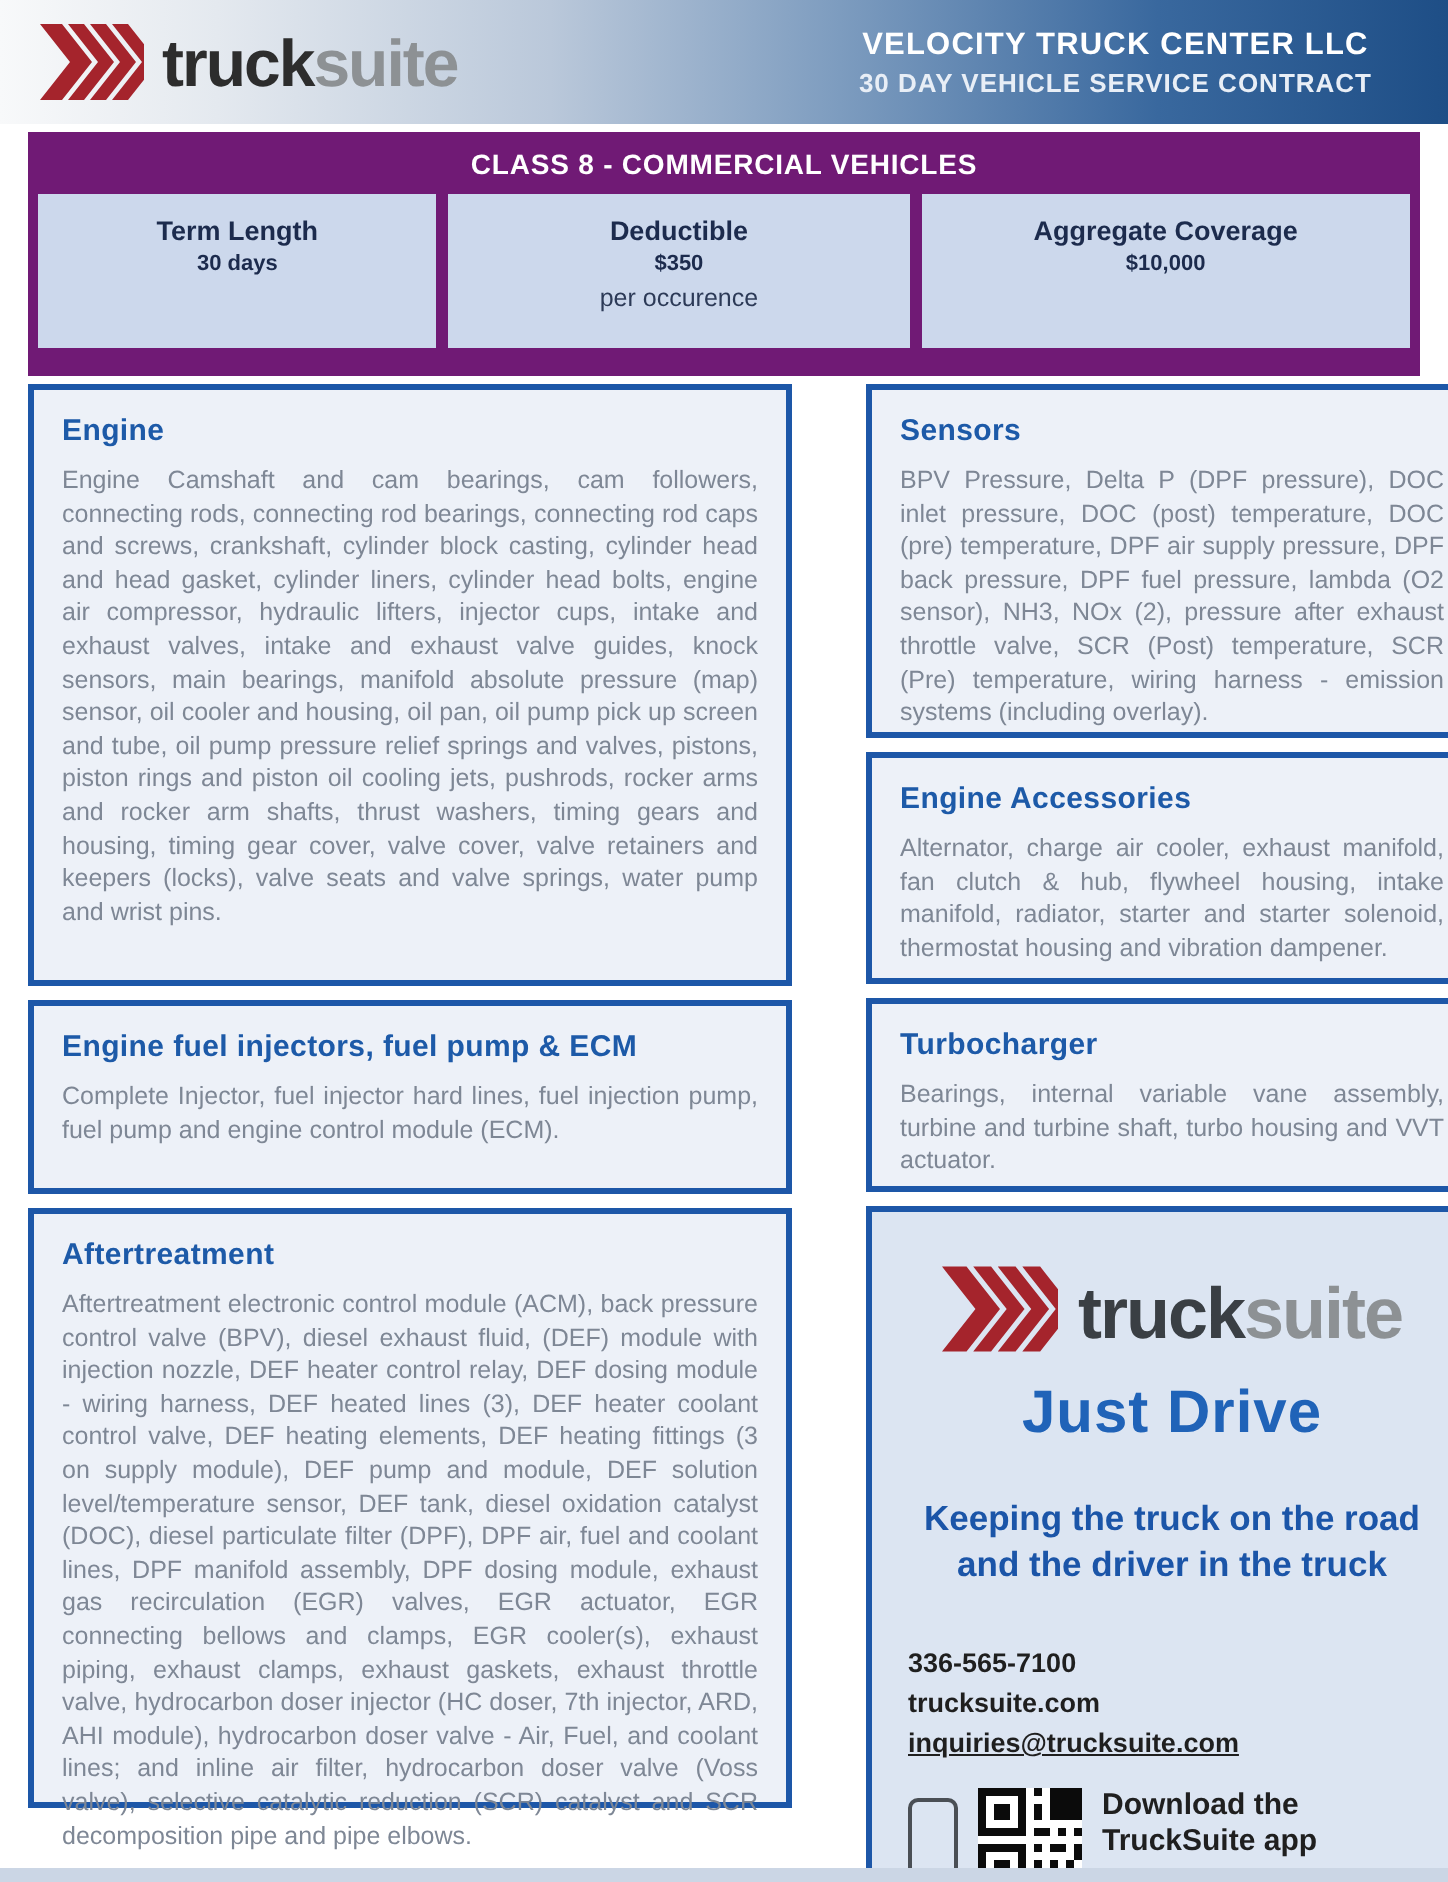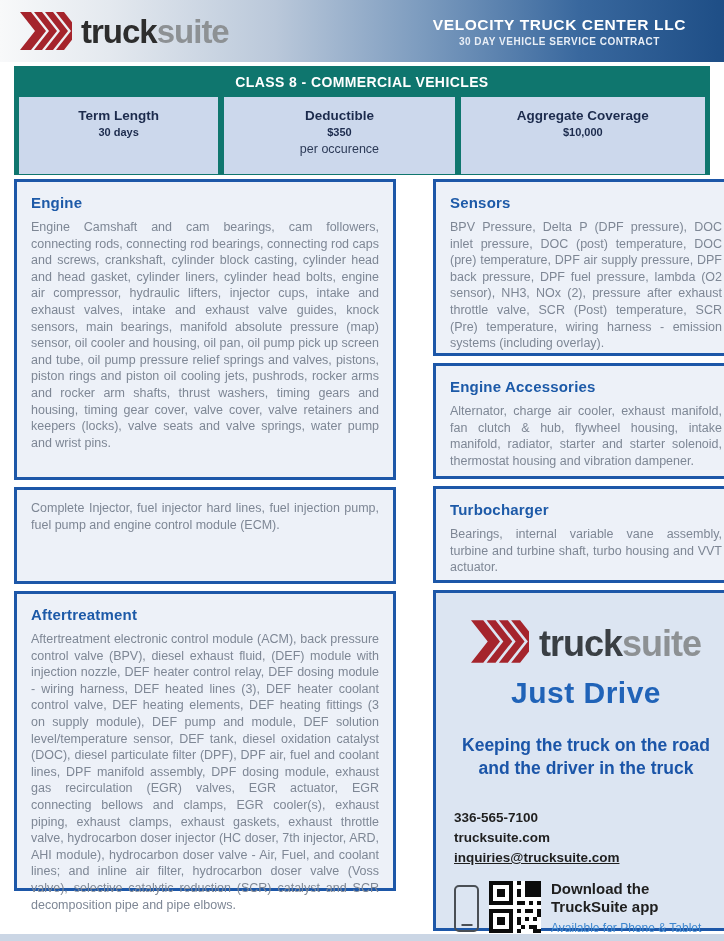--- a/index.html
+++ b/index.html
@@ -10,25 +10,25 @@
   
   .header { height:62px; display:flex; align-items:center;
     background:linear-gradient(90deg,#f8f9fa 0%,#e4e9ef 15%,#bac8da 38%,#7d9cbf 58%,#39689e 80%,#1e4e86 100%); }
   .logo { display:flex; align-items:center; gap:9px; padding-left:20px; }
   .logo svg { display:block; }
   .logo-text { font-size:33px; font-weight:bold; letter-spacing:-1px; line-height:1; }
   .logo-text .w1 { color:#2d2d2d; }
   .logo-text .w2 { color:#8d9194; }
   .header-titles { margin-left:auto; text-align:center; padding-right:38px; color:#ffffff; }
   .header-title { font-size:15.5px; font-weight:bold; letter-spacing:.6px; }
-  .header-subtitle { font-size:10px; font-weight:bold; letter-spacing:.5px; color:#e8eef6; margin-top:2px; }
+  .header-subtitle { font-size:13px; font-weight:bold; letter-spacing:.5px; color:#e8eef6; margin-top:2px; }
 
   
   .content { margin:4px 14px 0 14px; }
-  .top-block { background:#0f766e; height:109px; }
+  .top-block { background:#701a75; height:122px; }
   .banner { height:31px; display:flex; align-items:center; justify-content:center;
             color:#ffffff; font-weight:bold; font-size:14px; letter-spacing:.4px; }
   .stats { display:grid; grid-template-columns:199fr 230fr 244fr; column-gap:6px;
            padding:0 5px 1px 5px; height:78px; }
   .stat-cell { background:#ccd8ec; padding-top:11px; text-align:center;
                color:#1c2b4d; }
   .stat-label { font-size:13.5px; font-weight:bold; }
   .stat-value { font-size:11px; font-weight:bold; margin-top:3px; }
   .stat-note  { font-size:12.5px; font-weight:normal; color:#2c3a57; margin-top:4px; min-height:1em; }
 
@@ -108,20 +108,21 @@
     </div>
   </div>
 
   <div class="columns">
     <div class="stack">
       <div class="box h-engine">
         <div class="box-title">Engine</div>
         <div class="box-body">Engine Camshaft and cam bearings, cam followers, connecting rods, connecting rod bearings, connecting rod caps and screws, crankshaft, cylinder block casting, cylinder head and head gasket, cylinder liners, cylinder head bolts, engine air compressor, hydraulic lifters, injector cups, intake and exhaust valves, intake and exhaust valve guides, knock sensors, main bearings, manifold absolute pressure (map) sensor, oil cooler and housing, oil pan, oil pump pick up screen and tube, oil pump pressure relief springs and valves, pistons, piston rings and piston oil cooling jets, pushrods, rocker arms and rocker arm shafts, thrust washers, timing gears and housing, timing gear cover, valve cover, valve retainers and keepers (locks), valve seats and valve springs, water pump and wrist pins.</div>
       </div>
       <div class="box h-fuel">
+        <div class="box-title">Engine fuel injectors, fuel pump &amp; ECM</div>
         <div class="box-body">Complete Injector, fuel injector hard lines, fuel injection pump, fuel pump and engine control module (ECM).</div>
       </div>
       <div class="box h-after">
         <div class="box-title">Aftertreatment</div>
         <div class="box-body">Aftertreatment electronic control module (ACM), back pressure control valve (BPV), diesel exhaust fluid, (DEF) module with injection nozzle, DEF heater control relay, DEF dosing module - wiring harness, DEF heated lines (3), DEF heater coolant control valve, DEF heating elements, DEF heating fittings (3 on supply module), DEF pump and module, DEF solution level/temperature sensor, DEF tank, diesel oxidation catalyst (DOC), diesel particulate filter (DPF), DPF air, fuel and coolant lines, DPF manifold assembly, DPF dosing module, exhaust gas recirculation (EGR) valves, EGR actuator, EGR connecting bellows and clamps, EGR cooler(s), exhaust piping, exhaust clamps, exhaust gaskets, exhaust throttle valve, hydrocarbon doser injector (HC doser, 7th injector, ARD, AHI module), hydrocarbon doser valve - Air, Fuel, and coolant lines; and inline air filter, hydrocarbon doser valve (Voss valve), selective catalytic reduction (SCR) catalyst and SCR decomposition pipe and pipe elbows.</div>
       </div>
     </div>
 
     <div class="stack">
       <div class="box h-sensors">

